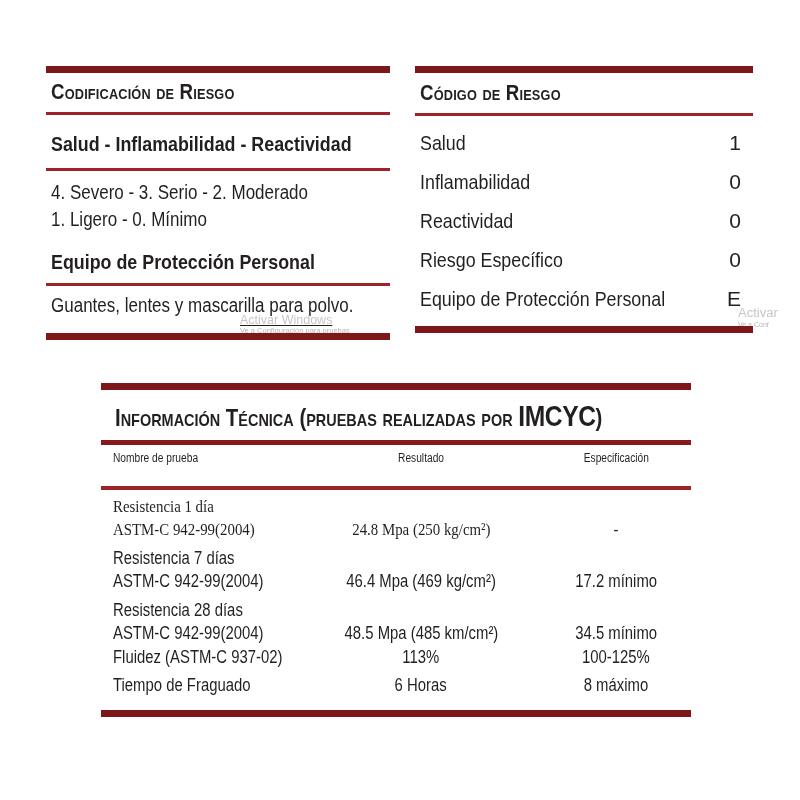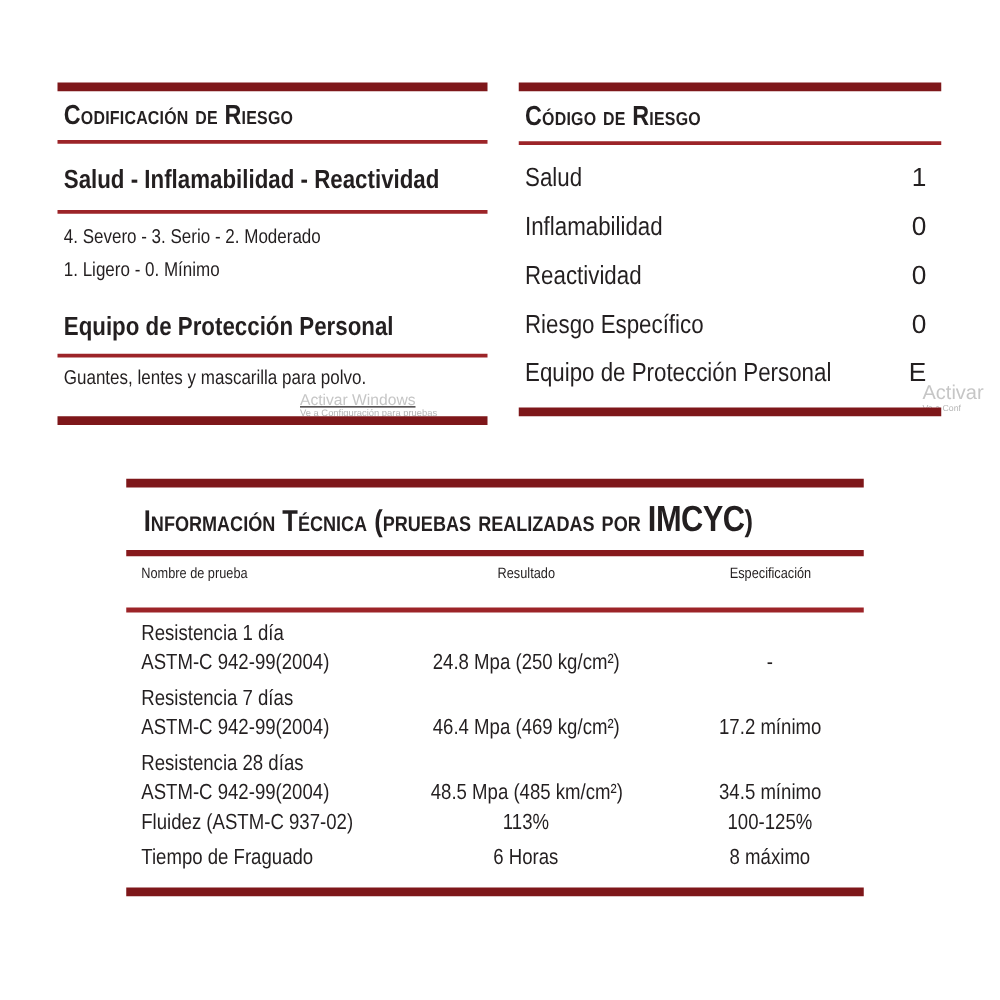--- a/index.html
+++ b/index.html
@@ -17,21 +17,21 @@
 
   .cx { display:inline-block; white-space:nowrap; transform:scaleX(.85); }
   .cx-l { transform-origin:0 50%; }
   .cx-c { transform-origin:50% 50%; }
 
   .sc-title {
     position:absolute; left:5px; font-size:22px; font-weight:bold;
     font-variant:small-caps; letter-spacing:.2px;
   }
   .heading-line { position:absolute; left:5px; font-size:21px; font-weight:bold; }
-  .body-line { position:absolute; left:5px; font-size:16px; }
+  .body-line { position:absolute; left:5px; font-size:20px; }
 
   
   .code-row { position:absolute; left:0; width:100%; height:26px; }
   .code-row .lbl { position:absolute; left:5px; font-size:21px; }
   .code-row .val { position:absolute; right:12px; font-size:21px; }
 
   
   .tbl-title { position:absolute; left:14px; font-size:24px; font-weight:bold;
     font-variant:small-caps; white-space:nowrap; }
   .tbl-title .brand { font-size:29px; font-variant:normal; letter-spacing:-.5px; }
@@ -43,21 +43,21 @@
   .thead { font-size:12px; }
   .trow { font-size:17.5px; line-height:23px; }
   .trow .name2 { display:block; }
 
   
   .wm { position:absolute; z-index:1; line-height:1.15; }
   .wm .wm1 { font-size:12.5px; color:#c6c6c6; }
   .wm .wm2 { font-size:7.5px; color:#b5b5b5; }
   .wm-main { left:240px; top:313px; width:150px; text-align:left;text-decoration:underline; }
   .wm-side { left:738px; top:306px; width:60px; text-align:left; }
-  .wm-side .wm1 { font-size:16px; }
+  .wm-side .wm1 { font-size:13px; }
   .wm-side .wm2 { font-size:7px; }
 </style>
 </head>
 <body>
 
 <div class="canvas">
 
   <section class="panel" style="left:46px; top:66px; width:344px; height:226px;">
     <div class="bar thick" style="top:0;"></div>
     <h2 class="sc-title" style="top:13px;">
@@ -122,21 +122,21 @@
     </h2>
     <div class="bar mid" style="top:57px;"></div>
 
     <div class="tgrid thead" style="top:68px;">
       <div class="c-name"><span class="cx cx-l">Nombre de prueba</span></div>
       <div class="c-result"><span class="cx cx-c">Resultado</span></div>
       <div class="c-spec"><span class="cx cx-c">Especificación</span></div>
     </div>
     <div class="bar thin4" style="top:103px;"></div>
 
-    <div class="tgrid trow" style="top:112px;">
+    <div class="tgrid trow" style="top:112px;font-family:Liberation Serif, serif;">
       <div class="c-name">
         <span class="cx cx-l">Resistencia 1 día</span>
         <span class="name2 cx cx-l">ASTM-C 942-99(2004)</span>
       </div>
       <div class="c-result"><span class="cx cx-c">24.8 Mpa (250 kg/cm²)</span></div>
       <div class="c-spec"><span class="cx cx-c">-</span></div>
     </div>
 
     <div class="tgrid trow" style="top:164px;">
       <div class="c-name">

